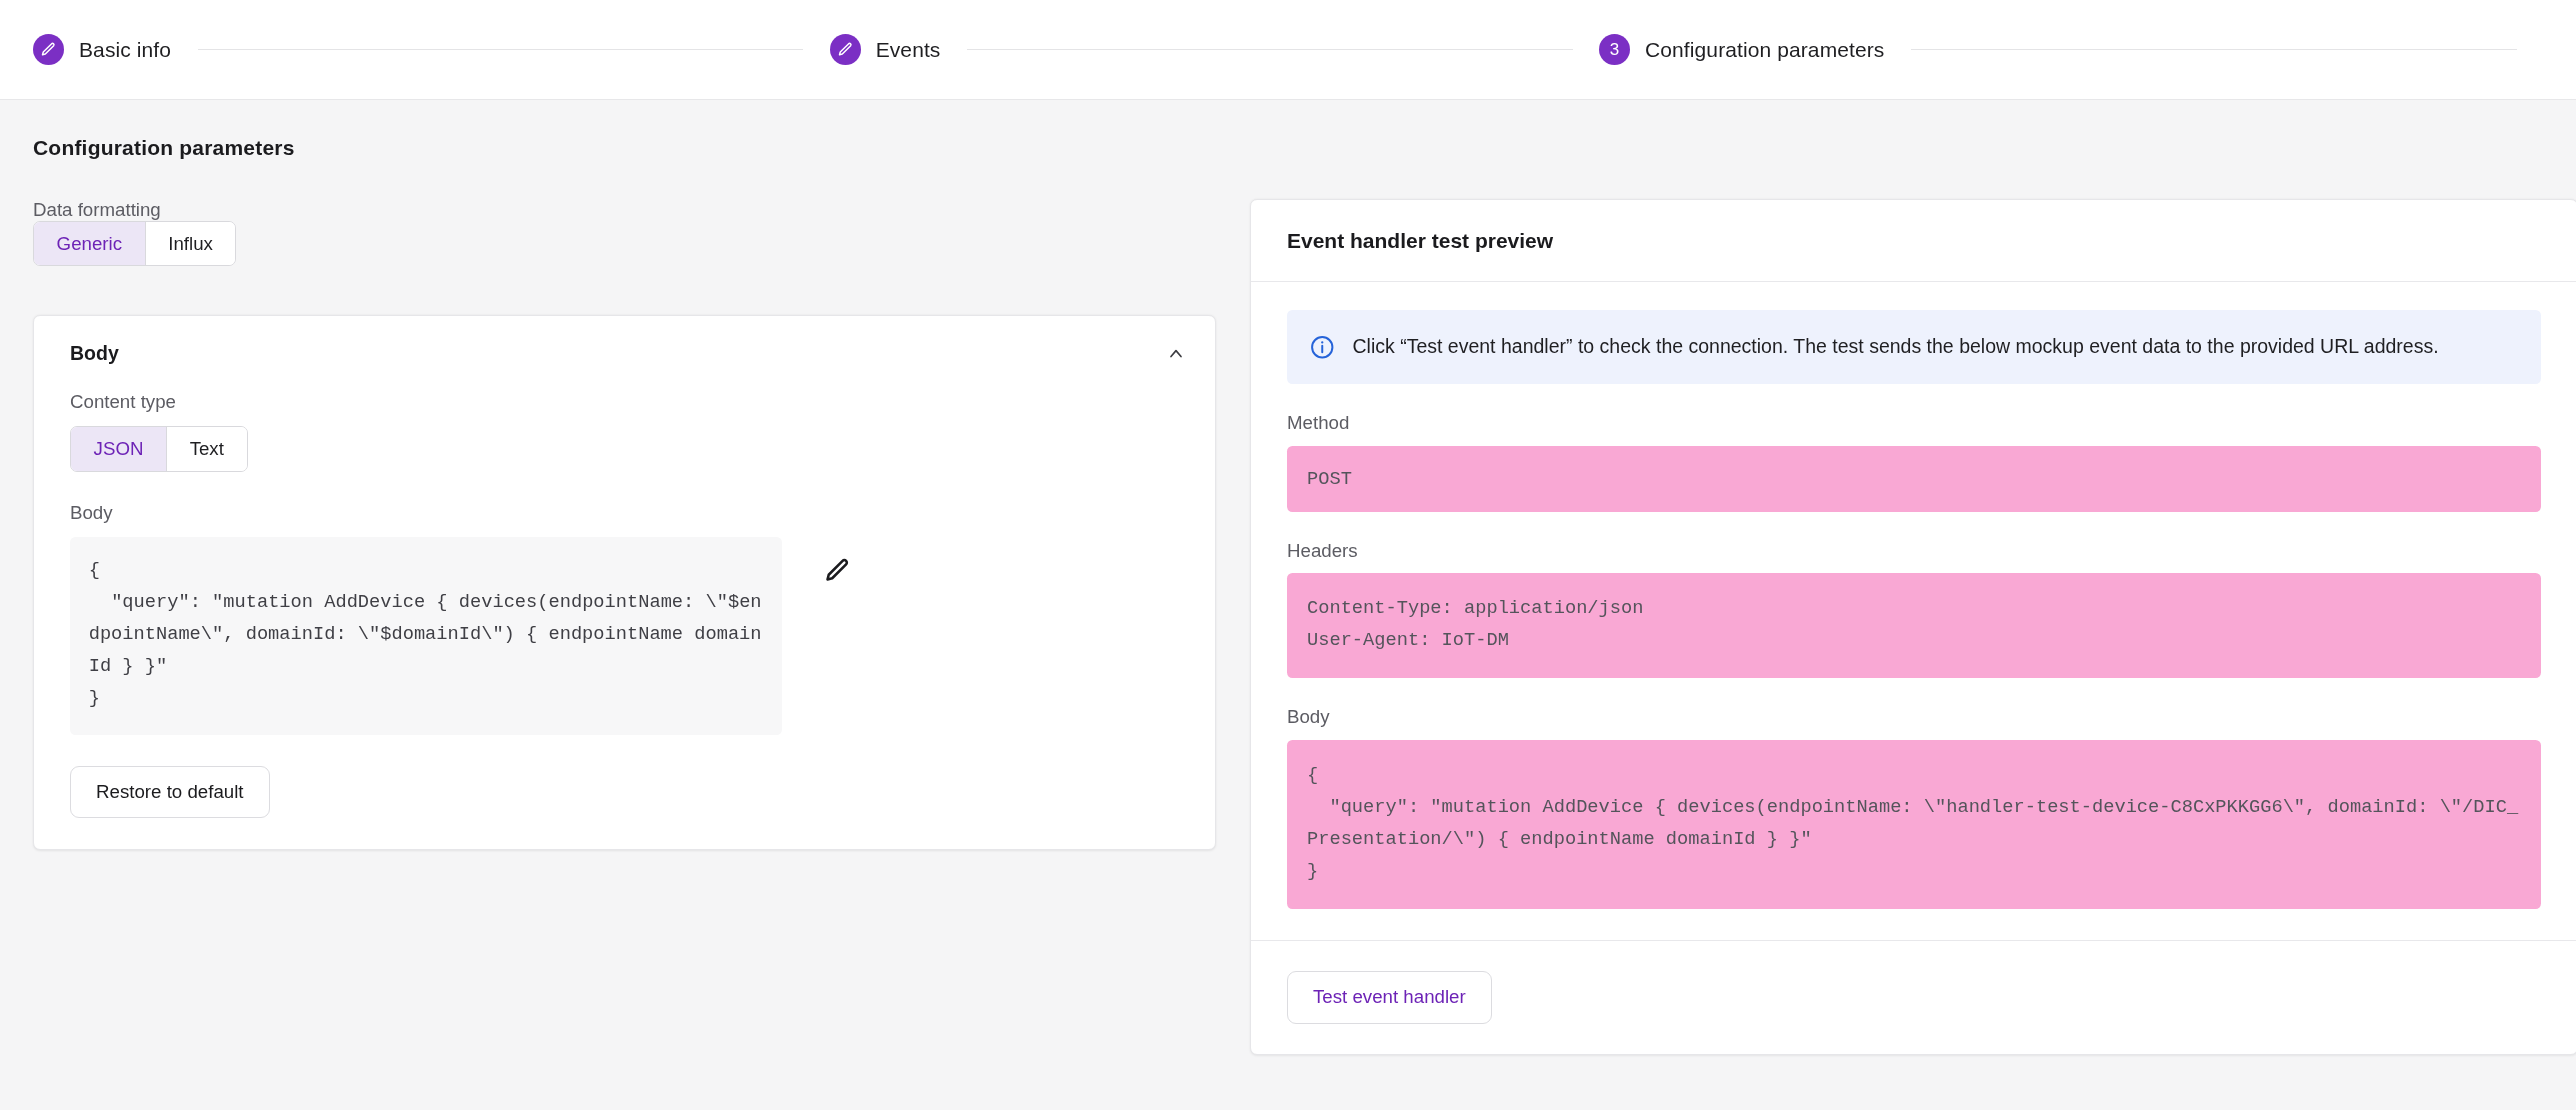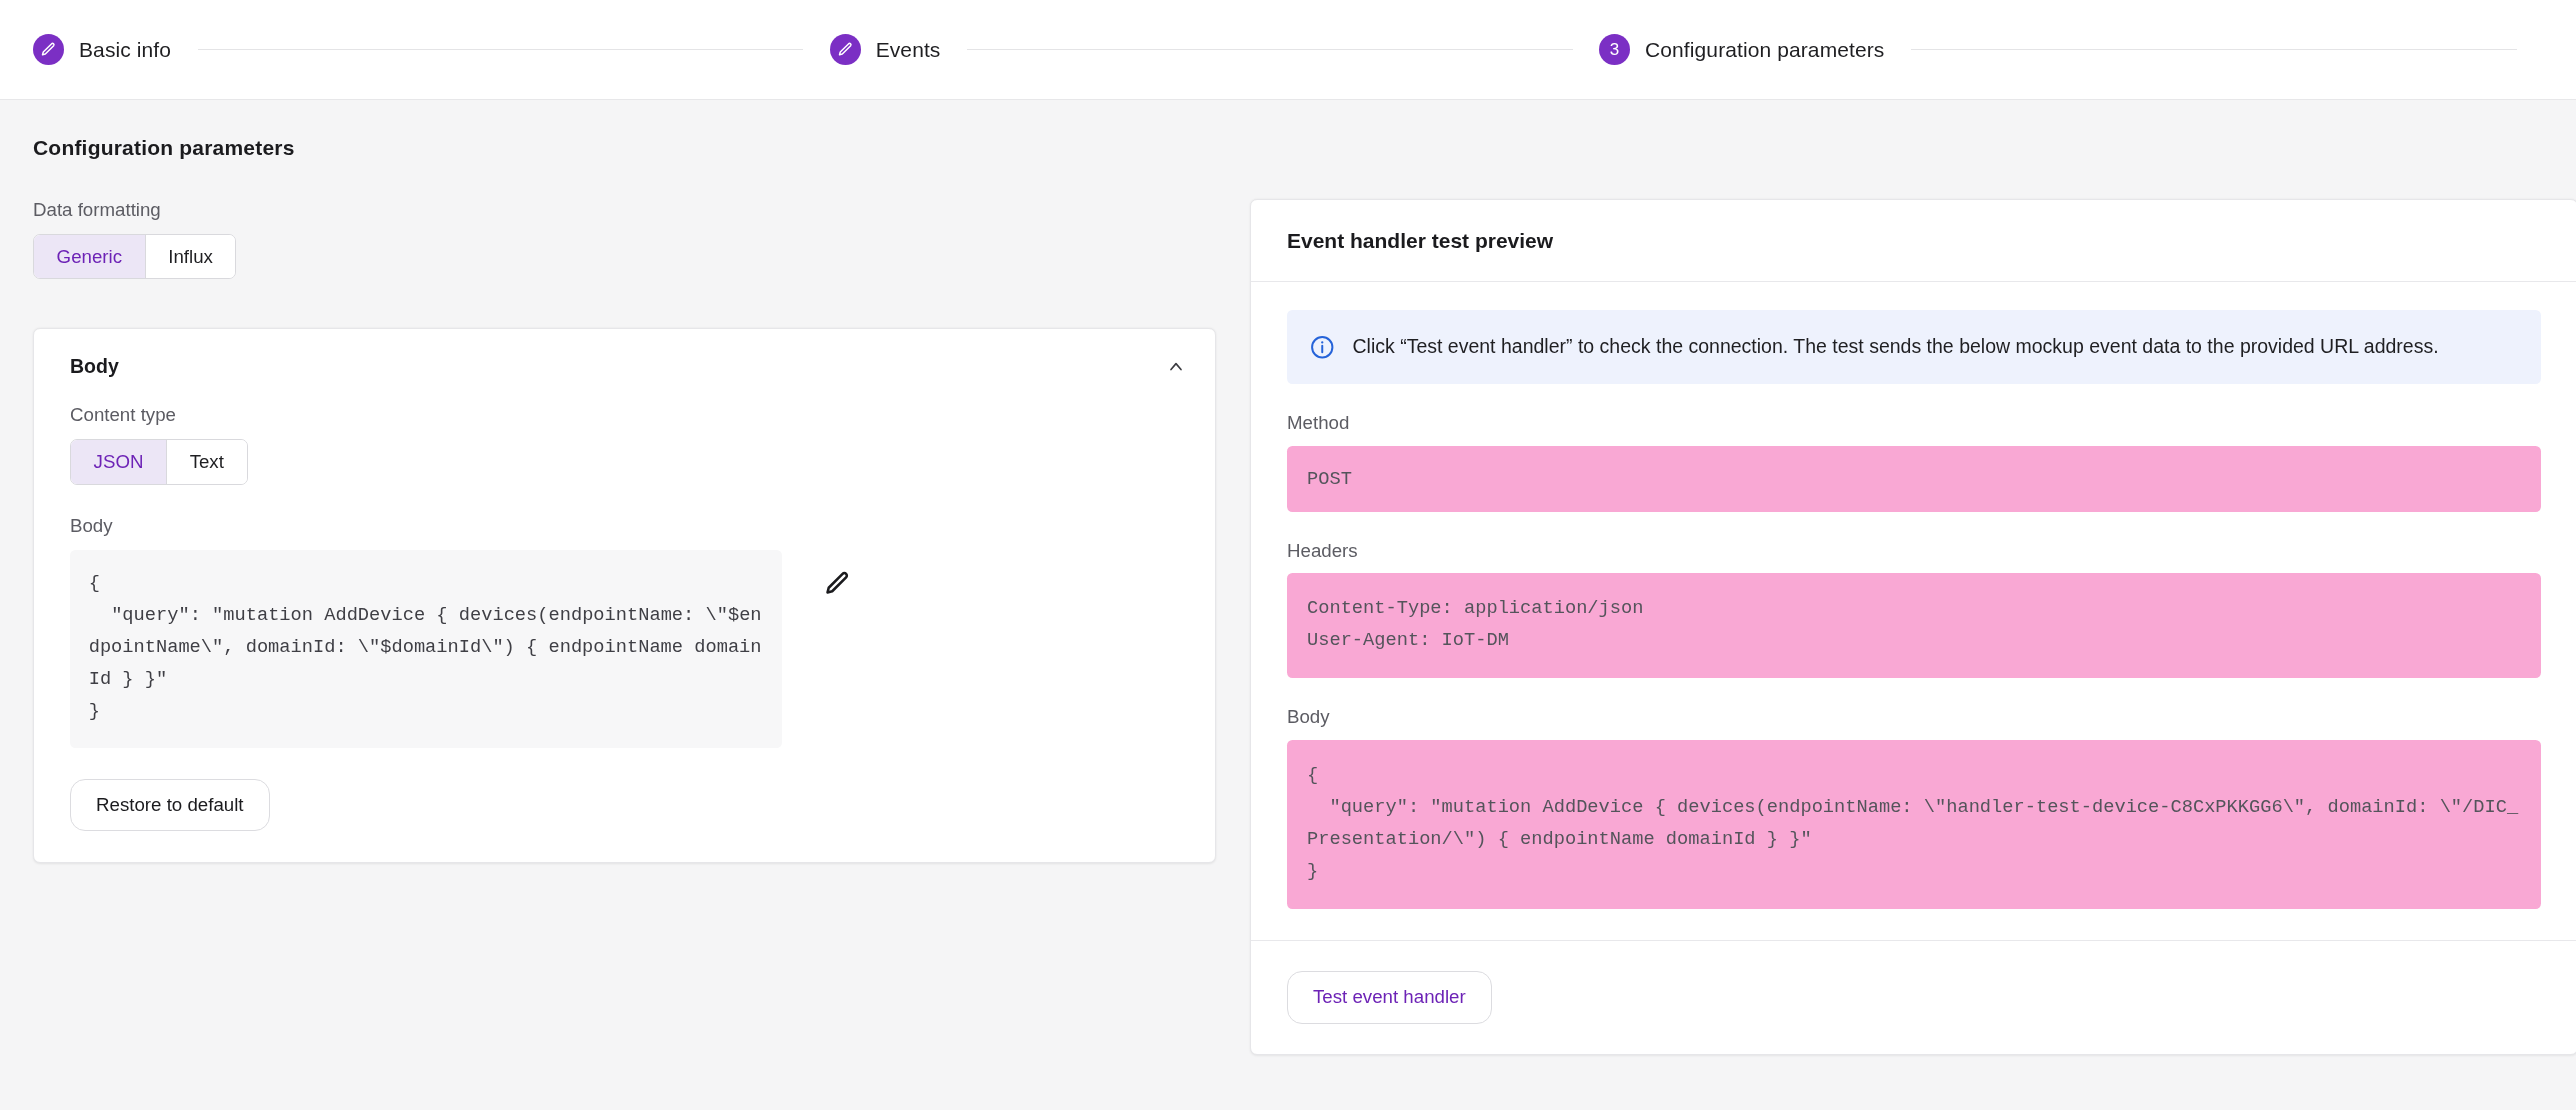--- a/index.html
+++ b/index.html
@@ -80,21 +80,21 @@
   .col-right {
     width: 1328px;
     flex: 0 0 1328px;
     margin-left: 34px;
   }
 
   
   .field-label {
     font-size: 18.7px;
     color: #5c5c63;
-    margin-bottom: 13px;
+    margin-bottom: 0;
   }
   .seg {
     display: inline-flex;
     border: 1.6px solid #d9d9dd;
     border-radius: 7px;
     overflow: hidden;
     background: #ffffff;
   }
   .seg-btn {
     font-family: "Liberation Sans", sans-serif;
@@ -185,21 +185,21 @@
     flex: 0 0 auto;
   }
   .edit-btn svg { width: 28px; height: 28px; color: #1b1b1e; }
 
   .btn-outline {
     font-family: "Liberation Sans", sans-serif;
     font-size: 18.7px;
     color: #1b1b1e;
     background: #ffffff;
     border: 1.6px solid #dcdce0;
-    border-radius: 15px;
+    border-radius: 9px;
     padding: 14px 25px;
     cursor: pointer;
     margin-top: 31px;
     line-height: 1.2;
   }
   .btn-outline.accent { color: #6d23b6; }
 
   
   .panel {
     background: #ffffff;

